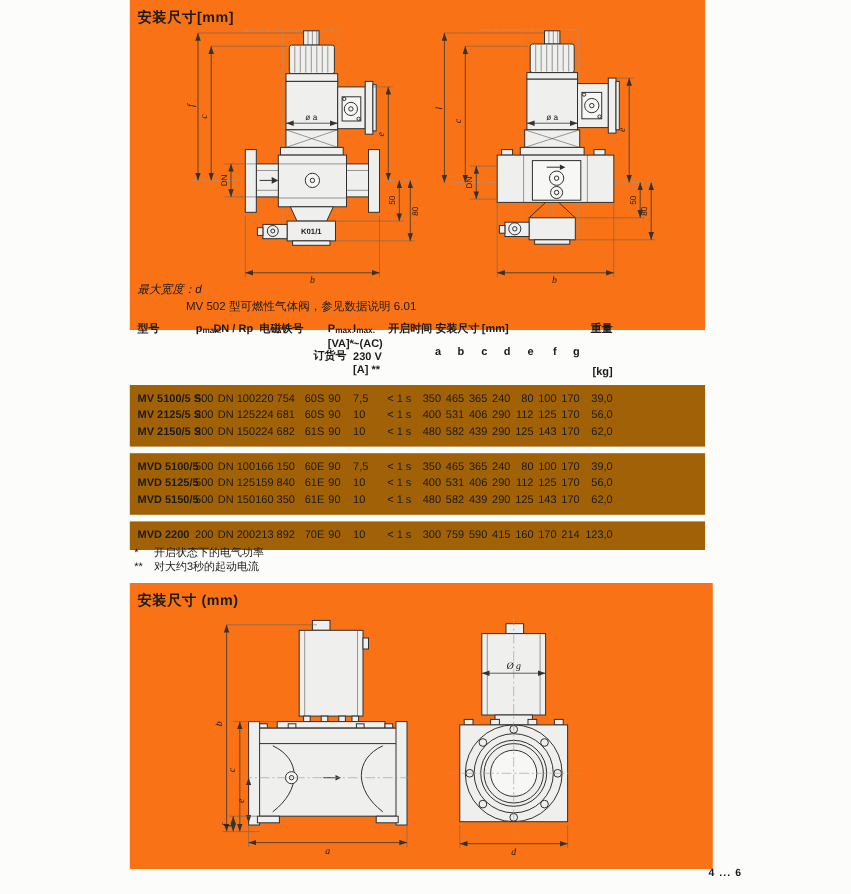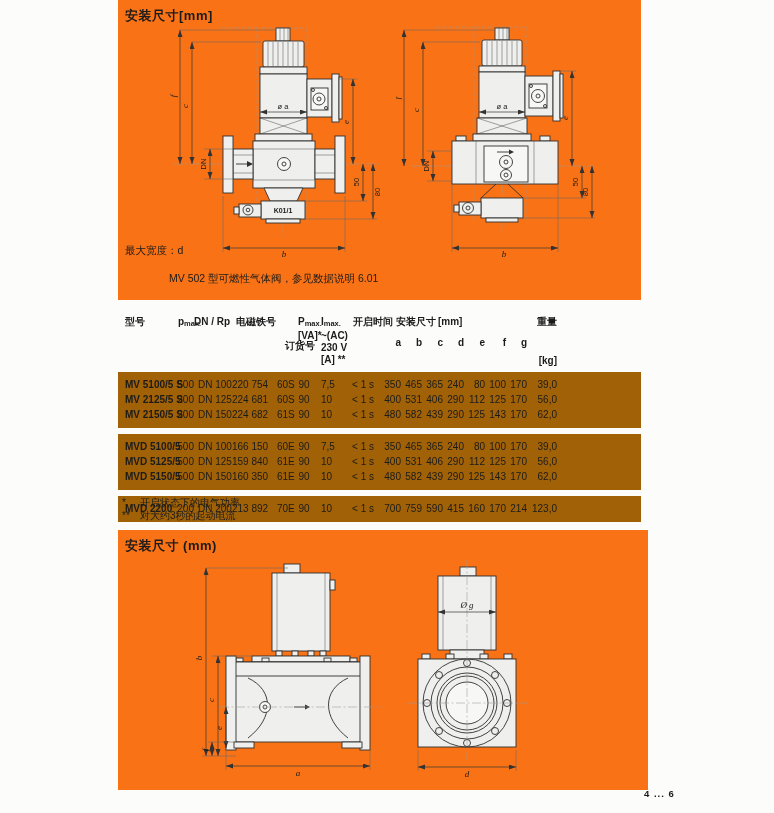--- a/index.html
+++ b/index.html
@@ -3,25 +3,25 @@
 <meta charset="utf-8">
 <style>
   html,body{margin:0;padding:0;}
   body{width:774px;height:813px;position:relative;background:#fcfcfb;overflow:hidden;
        font-family:"Liberation Sans",sans-serif;color:#1b1b1b;}
   .panel{position:absolute;background:#f97316;}
   #panelTop{left:118px;top:0;width:523px;height:300px;}
   #panelBottom{left:118px;top:530px;width:530px;height:260px;}
   .heading{position:absolute;left:7px;top:7px;font-weight:bold;font-size:13px;letter-spacing:.5px;}
   .cap{position:absolute;left:7px;font-size:10.5px;}
-  #cap1{top:244px;} #cap2{top:272px;padding-left:44px;}
+  #cap1{top:256px;font-style:italic;} #cap2{top:272px;padding-left:44px;}
   .drw{position:absolute;}
 
   
-  #tableWrap{position:absolute;left:118px;top:308px;width:523px;font-size:10px;}
+  #tableWrap{position:absolute;left:118px;top:286px;width:523px;font-size:10px;}
   .grid{display:grid;grid-template-columns:56px 20px 38px 36px 26px 20px 32px 34px repeat(7,21px) 36px;}
   .grid span,.grid div{white-space:nowrap;}
   .cl{text-align:left;} .cr{text-align:right;} .cc{text-align:center;}
   .thead{padding:8px 0 5px 0;font-weight:bold;line-height:12px;}
   .hsub{font-size:7.5px;vertical-align:-1px;}
   .pad4{padding-left:4px;} .pad7{padding-left:7px;} .pad9{padding-left:9px;}
   .coilcell{grid-column:4/6;} .ordline{margin-left:49px;margin-top:12px;}
   .mountcell{grid-column:9/16;}
   .mline1{padding-left:16px;display:flex;gap:2px;}
   .dimletters{display:grid;grid-template-columns:repeat(7,21px);margin-top:9px;}
@@ -403,21 +403,21 @@
   <div class="group">
     <div class="grid trow">
         <span class="model">MVD 2200</span>
         <span class="cr">200</span>
         <span class="cl pad4">DN 200</span>
         <span class="cr">213 892</span>
         <span class="cl pad9">70E</span>
         <span class="cc">90</span>
         <span class="cl pad7">10</span>
         <span class="cc">&lt; 1 s</span>
-        <span class="cr">700</span>
+        <span class="cr">300</span>
         <span class="cr">759</span>
         <span class="cr">590</span>
         <span class="cr">415</span>
         <span class="cr">160</span>
         <span class="cr">170</span>
         <span class="cr">214</span>
         <span class="cr wt">123,0</span>
       </div>
   </div>
 </div>

